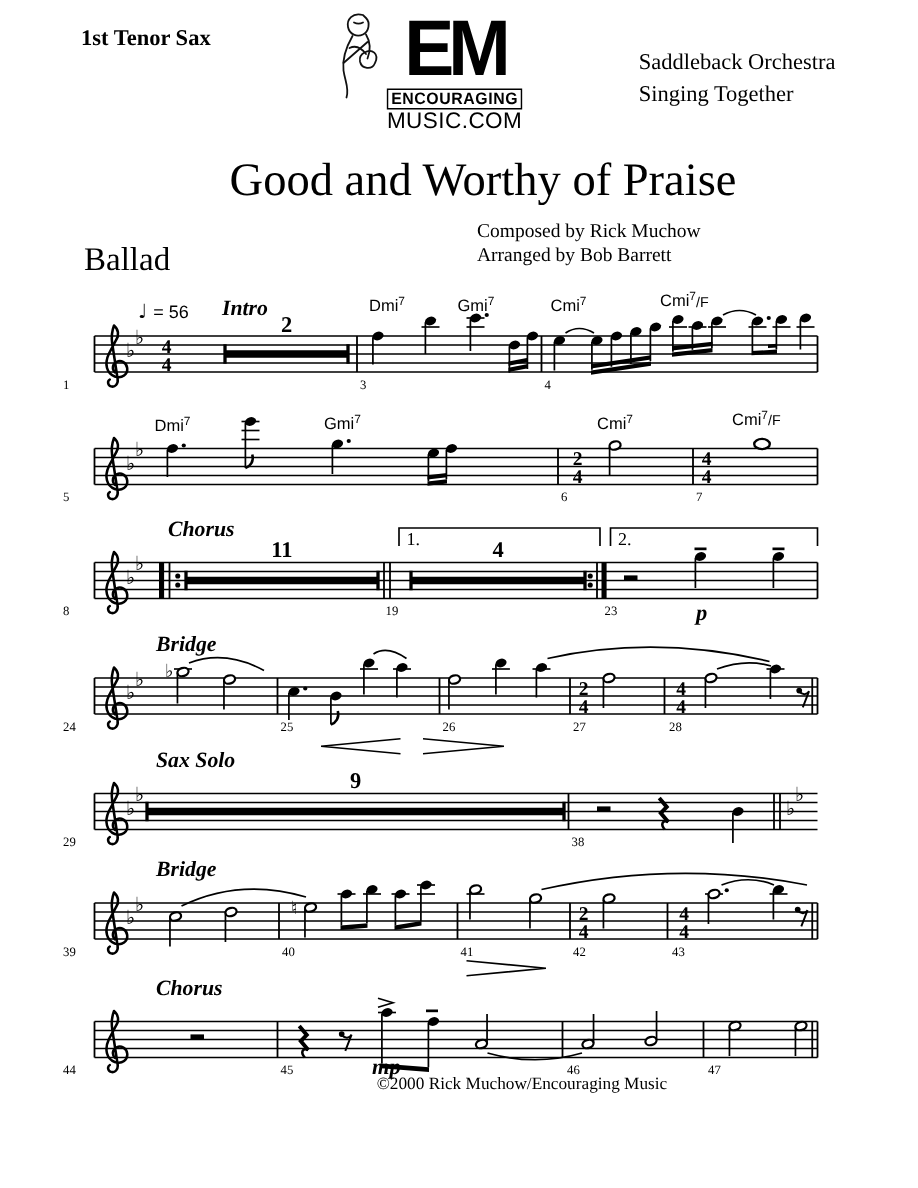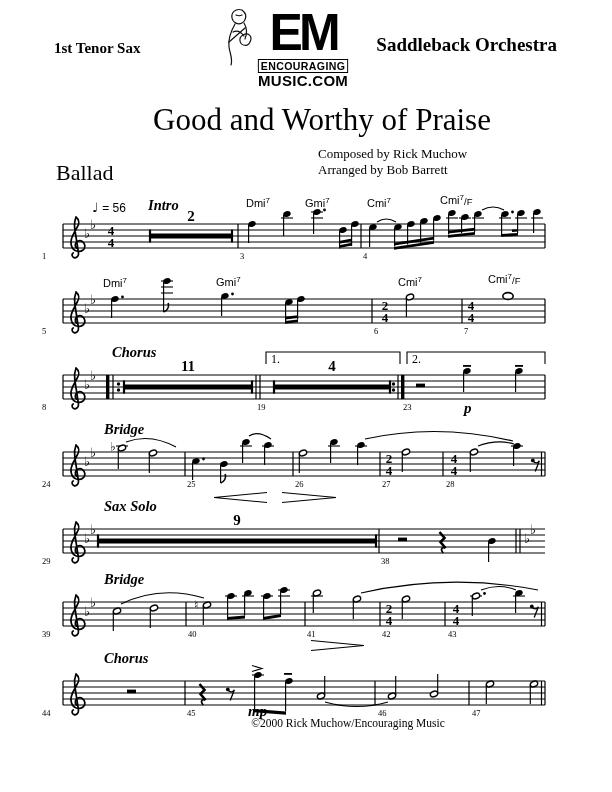--- a/index.html
+++ b/index.html
@@ -1,27 +1,27 @@
 <!DOCTYPE html>
 <html><head>
 <meta charset="utf-8">
 <style>
   html,body{margin:0;padding:0;background:#e8e8e8;}
   .page{position:relative;width:612px;height:792px;background:#ffffff;margin:0 auto;overflow:hidden;
         font-family:"Liberation Serif",serif;color:#000;}
   .abs{position:absolute;}
-  .part-name{left:54px;top:40px;font-size:15px;font-weight:bold;}
-  .hdr-right{right:55px;top:32px;text-align:left;font-size:19px;font-weight:bold;line-height:1.4;}
+  .part-name{left:54px;top:18px;font-size:15px;font-weight:bold;}
+  .hdr-right{right:55px;top:32px;text-align:left;font-size:15px;font-weight:normal;line-height:1.4;}
   .logo{left:220px;top:6px;width:150px;display:flex;align-items:flex-start;}
   .logo-col{margin-left:-6px;text-align:center;}
   .logo-em{font-family:"Liberation Sans",sans-serif;font-weight:bold;font-size:50px;line-height:52px;
            letter-spacing:-4px;transform:scaleY(1.05);}
   .logo-enc{font-family:"Liberation Sans",sans-serif;font-weight:bold;font-size:11px;letter-spacing:.4px;
             border:1.5px solid #000;padding:0 2px;margin-top:1px;transform:scaleX(.96);}
-  .logo-music{font-family:"Liberation Sans",sans-serif;font-weight:bold;font-size:15px;letter-spacing:.3px;line-height:16px;}
+  .logo-music{font-family:"Liberation Sans",sans-serif;font-weight:normal;font-size:15px;letter-spacing:.3px;line-height:16px;}
   .title{left:16px;top:102px;width:100%;text-align:center;font-size:31px;}
   .credit1{left:318px;top:146px;font-size:13px;}
   .credit2{left:318px;top:162px;font-size:13px;}
   .ballad{left:56px;top:160px;font-size:22px;}
   .footer{left:0;top:717px;width:100%;text-align:center;font-size:11.5px;padding-left:42px;}
   svg text{fill:#000;}
   .sv-chord{font-family:"Liberation Sans",sans-serif;font-size:11px;}
   .sv-chord .sup{font-size:8px;}
   .sv-chord .bass{font-size:9.5px;}
   .sv-mnum{font-family:"Liberation Serif",serif;font-size:8.5px;}
@@ -63,20 +63,21 @@
     </svg>
     <div class="logo-col">
       <div class="logo-em">EM</div>
       <div class="logo-enc">ENCOURAGING</div>
       <div class="logo-music">MUSIC.COM</div>
     </div>
   </div>
 
   <div class="abs hdr-right">
     <div>Saddleback Orchestra</div>
+    <div>Singing Together</div>
   </div>
 
   <div class="abs title">Good and Worthy of Praise</div>
   <div class="abs credit1">Composed by Rick Muchow</div>
   <div class="abs credit2">Arranged by Bob Barrett</div>
   <div class="abs ballad">Ballad</div>
   <div class="abs footer">©2000 Rick Muchow/Encouraging Music</div>
 
   <svg class="abs" style="left:0;top:0;" width="612" height="792" viewBox="0 0 612 792">
     <defs>

